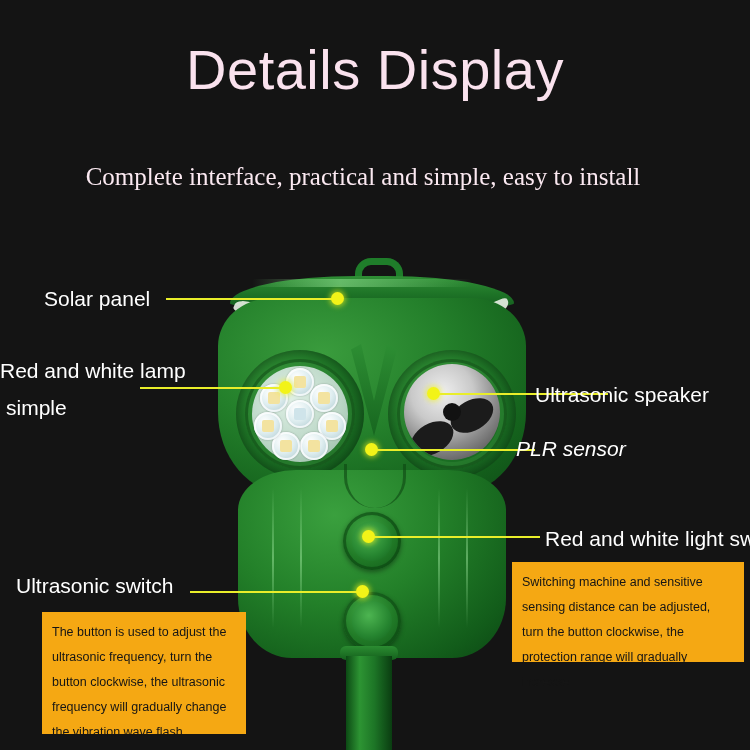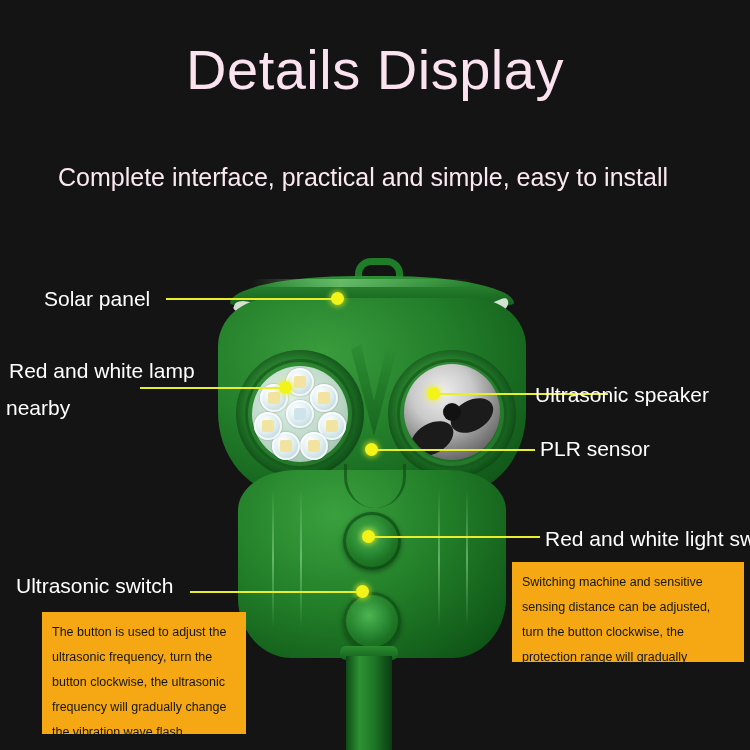--- a/index.html
+++ b/index.html
@@ -19,20 +19,21 @@
     color:#fae2ee;
     letter-spacing:0.5px;
     font-weight:400;
   }
   .subtitle{
     position:absolute;left:0;top:160px;width:726px;
     text-align:center;
     font-size:25px;line-height:34px;
     color:#fbe9f1;
     font-weight:400;
+    font-family:Liberation Serif, serif;
   }
 
   
   .lbl{
     position:absolute;
     color:#ffffff;
     font-size:21px;
     line-height:27px;
     white-space:nowrap;
   }
@@ -284,26 +285,26 @@
   <div class="dot" style="left:365px;top:443px;"></div>
 
   <div class="lead" style="left:368px;top:536px;width:172px;"></div>
   <div class="dot" style="left:362px;top:530px;"></div>
 
   <div class="lead" style="left:190px;top:591px;width:172px;"></div>
   <div class="dot" style="left:356px;top:585px;"></div>
 
   <div class="lbl" style="left:44px;top:285px;">Solar panel</div>
 
-  <div class="lbl" style="left:9px;top:357px;text-align:right;">Red and white lamp</div>
-  <div class="lbl" style="left:6px;top:394px;">nearby</div>
+  <div class="lbl" style="left:0;top:357px;text-align:right;">Red and white lamp</div>
+  <div class="lbl" style="left:6px;top:394px;">simple</div>
 
   <div class="lbl" style="left:535px;top:365px;margin-top:16px;">Ultrasonic speaker</div>
 
-  <div class="lbl" style="left:540px;top:435px;">PLR sensor</div>
+  <div class="lbl" style="left:516px;top:435px;font-style:italic;">PLR sensor</div>
 
   <div class="lbl" style="left:545px;top:525px;">Red and white light switch</div>
 
   <div class="lbl" style="left:16px;top:572px;">Ultrasonic switch</div>
 
 
   <div class="box" style="left:512px;top:562px;width:232px;height:100px;">Switching machine and sensitive sensing distance can be adjusted, turn the button clockwise, the protection range will gradually increase</div>
 
   <div class="box" style="left:42px;top:612px;width:204px;height:122px;">The button is used to adjust the ultrasonic frequency, turn the button clockwise, the ultrasonic frequency will gradually change the vibration wave flash</div>
 

